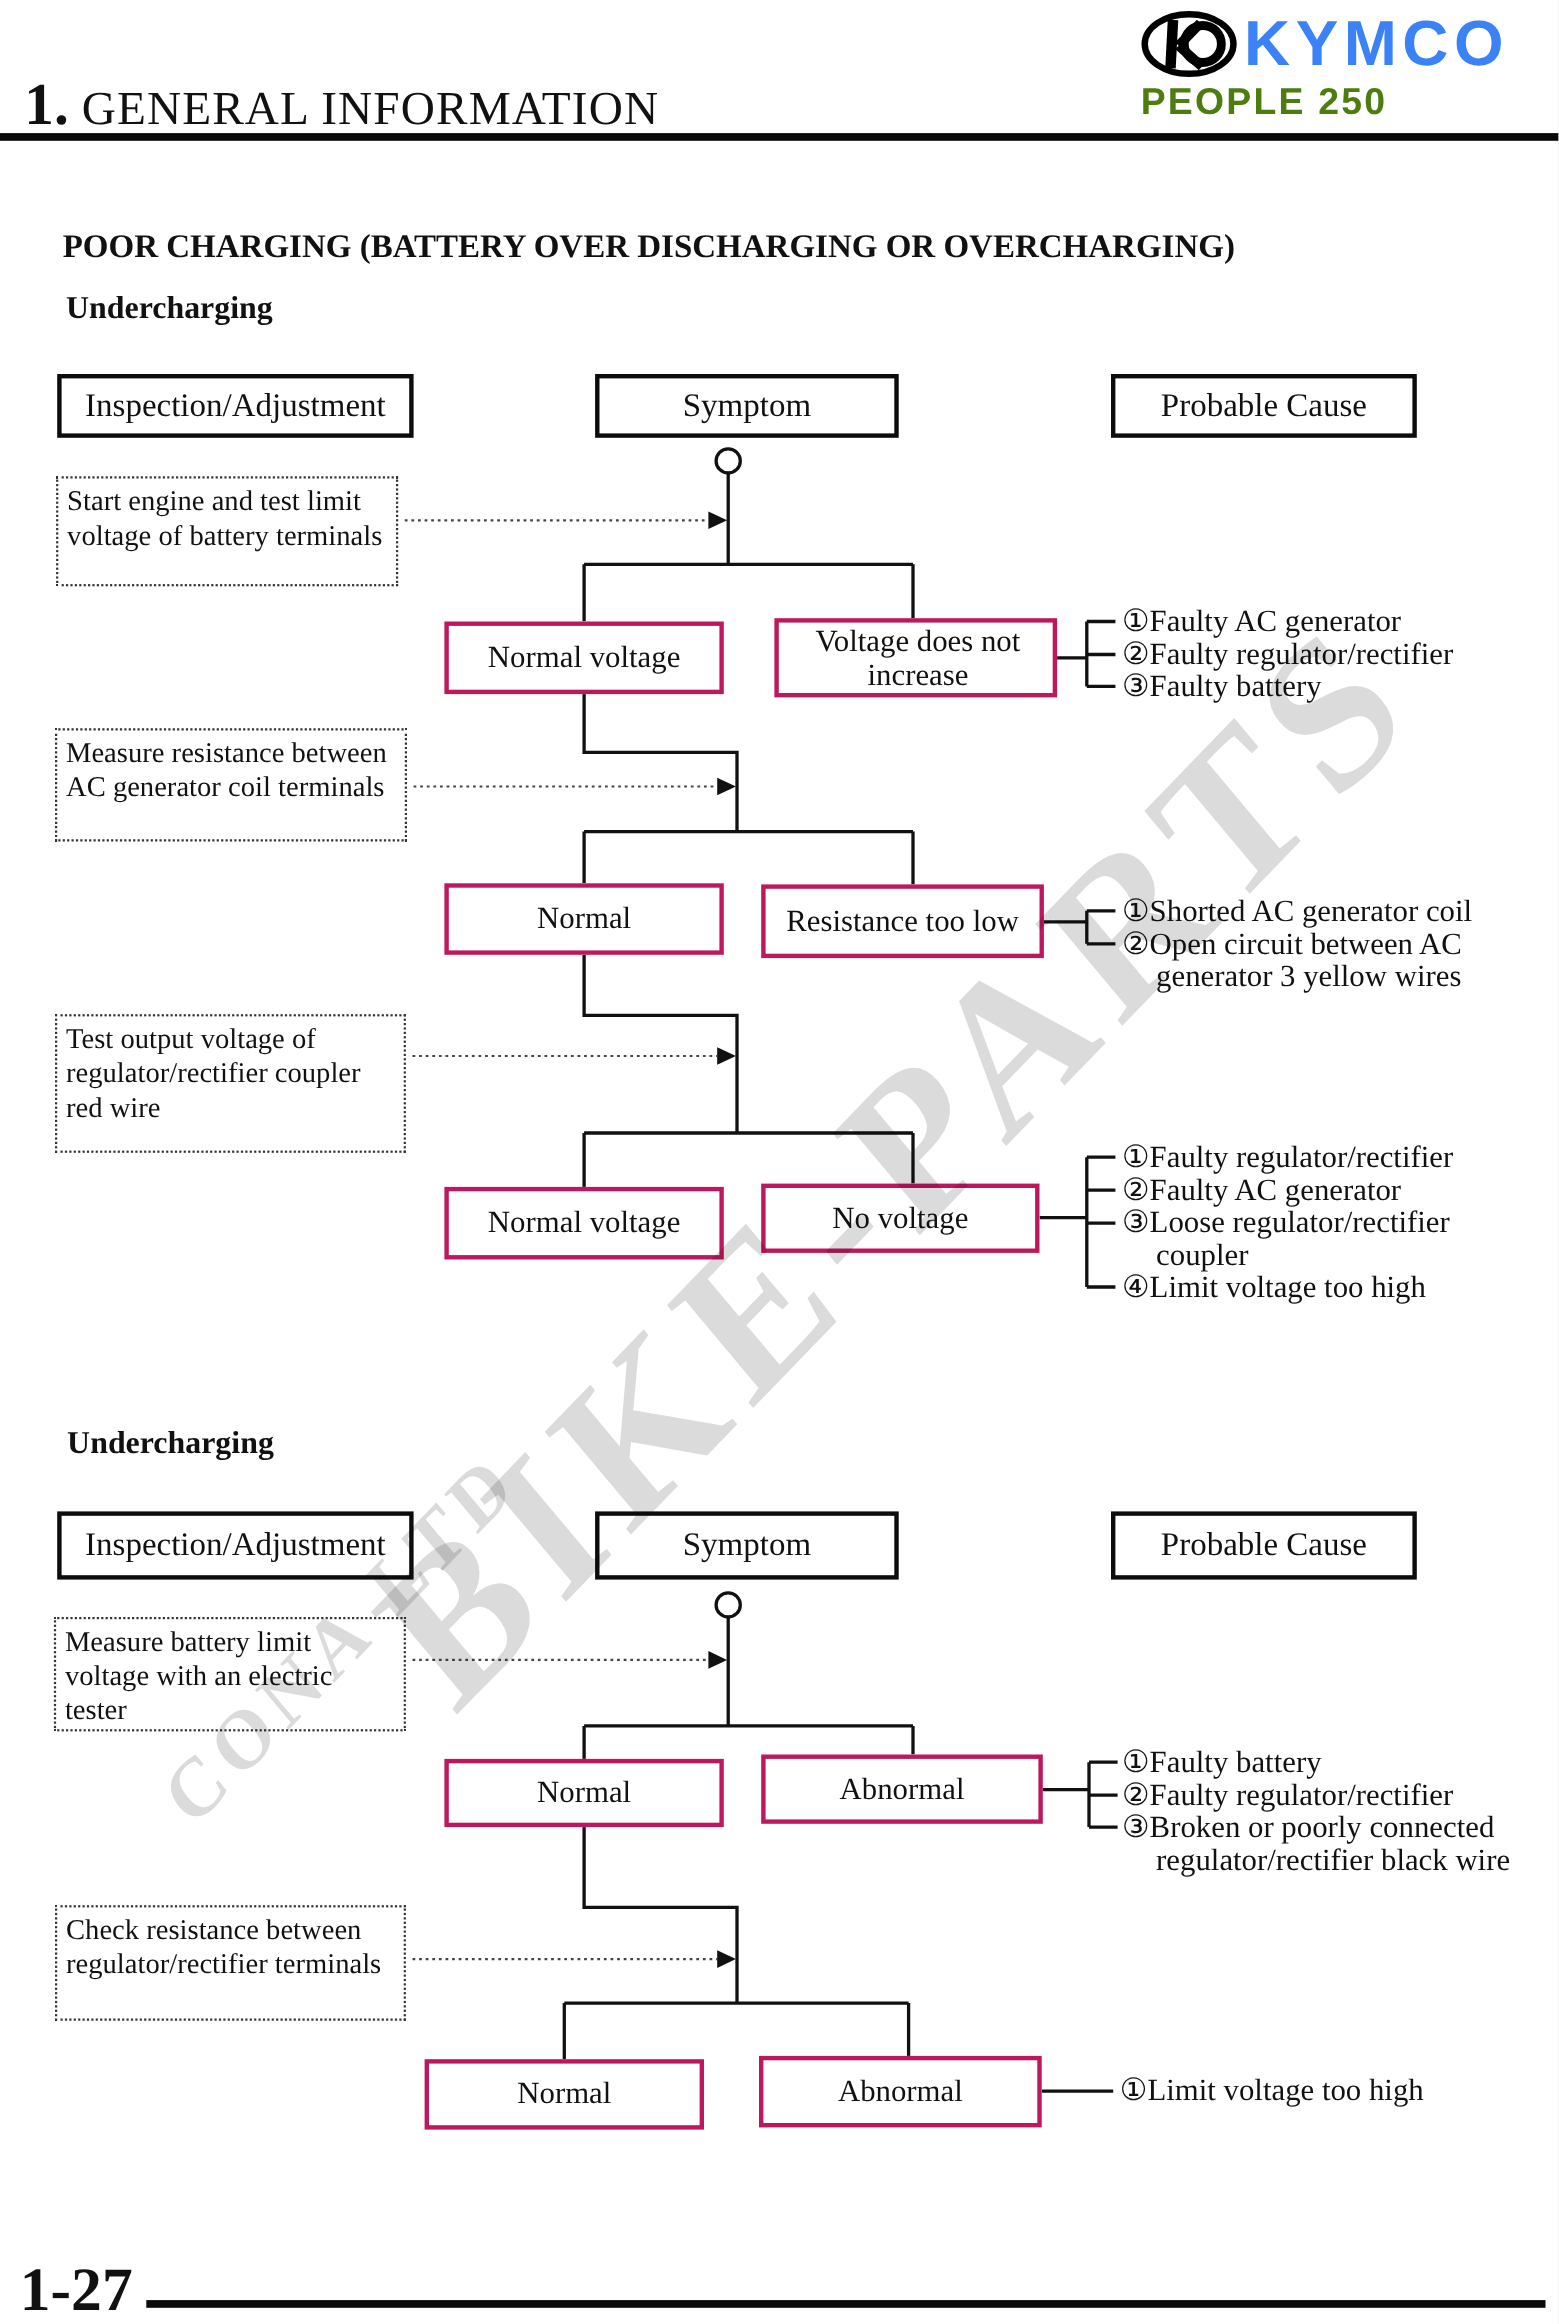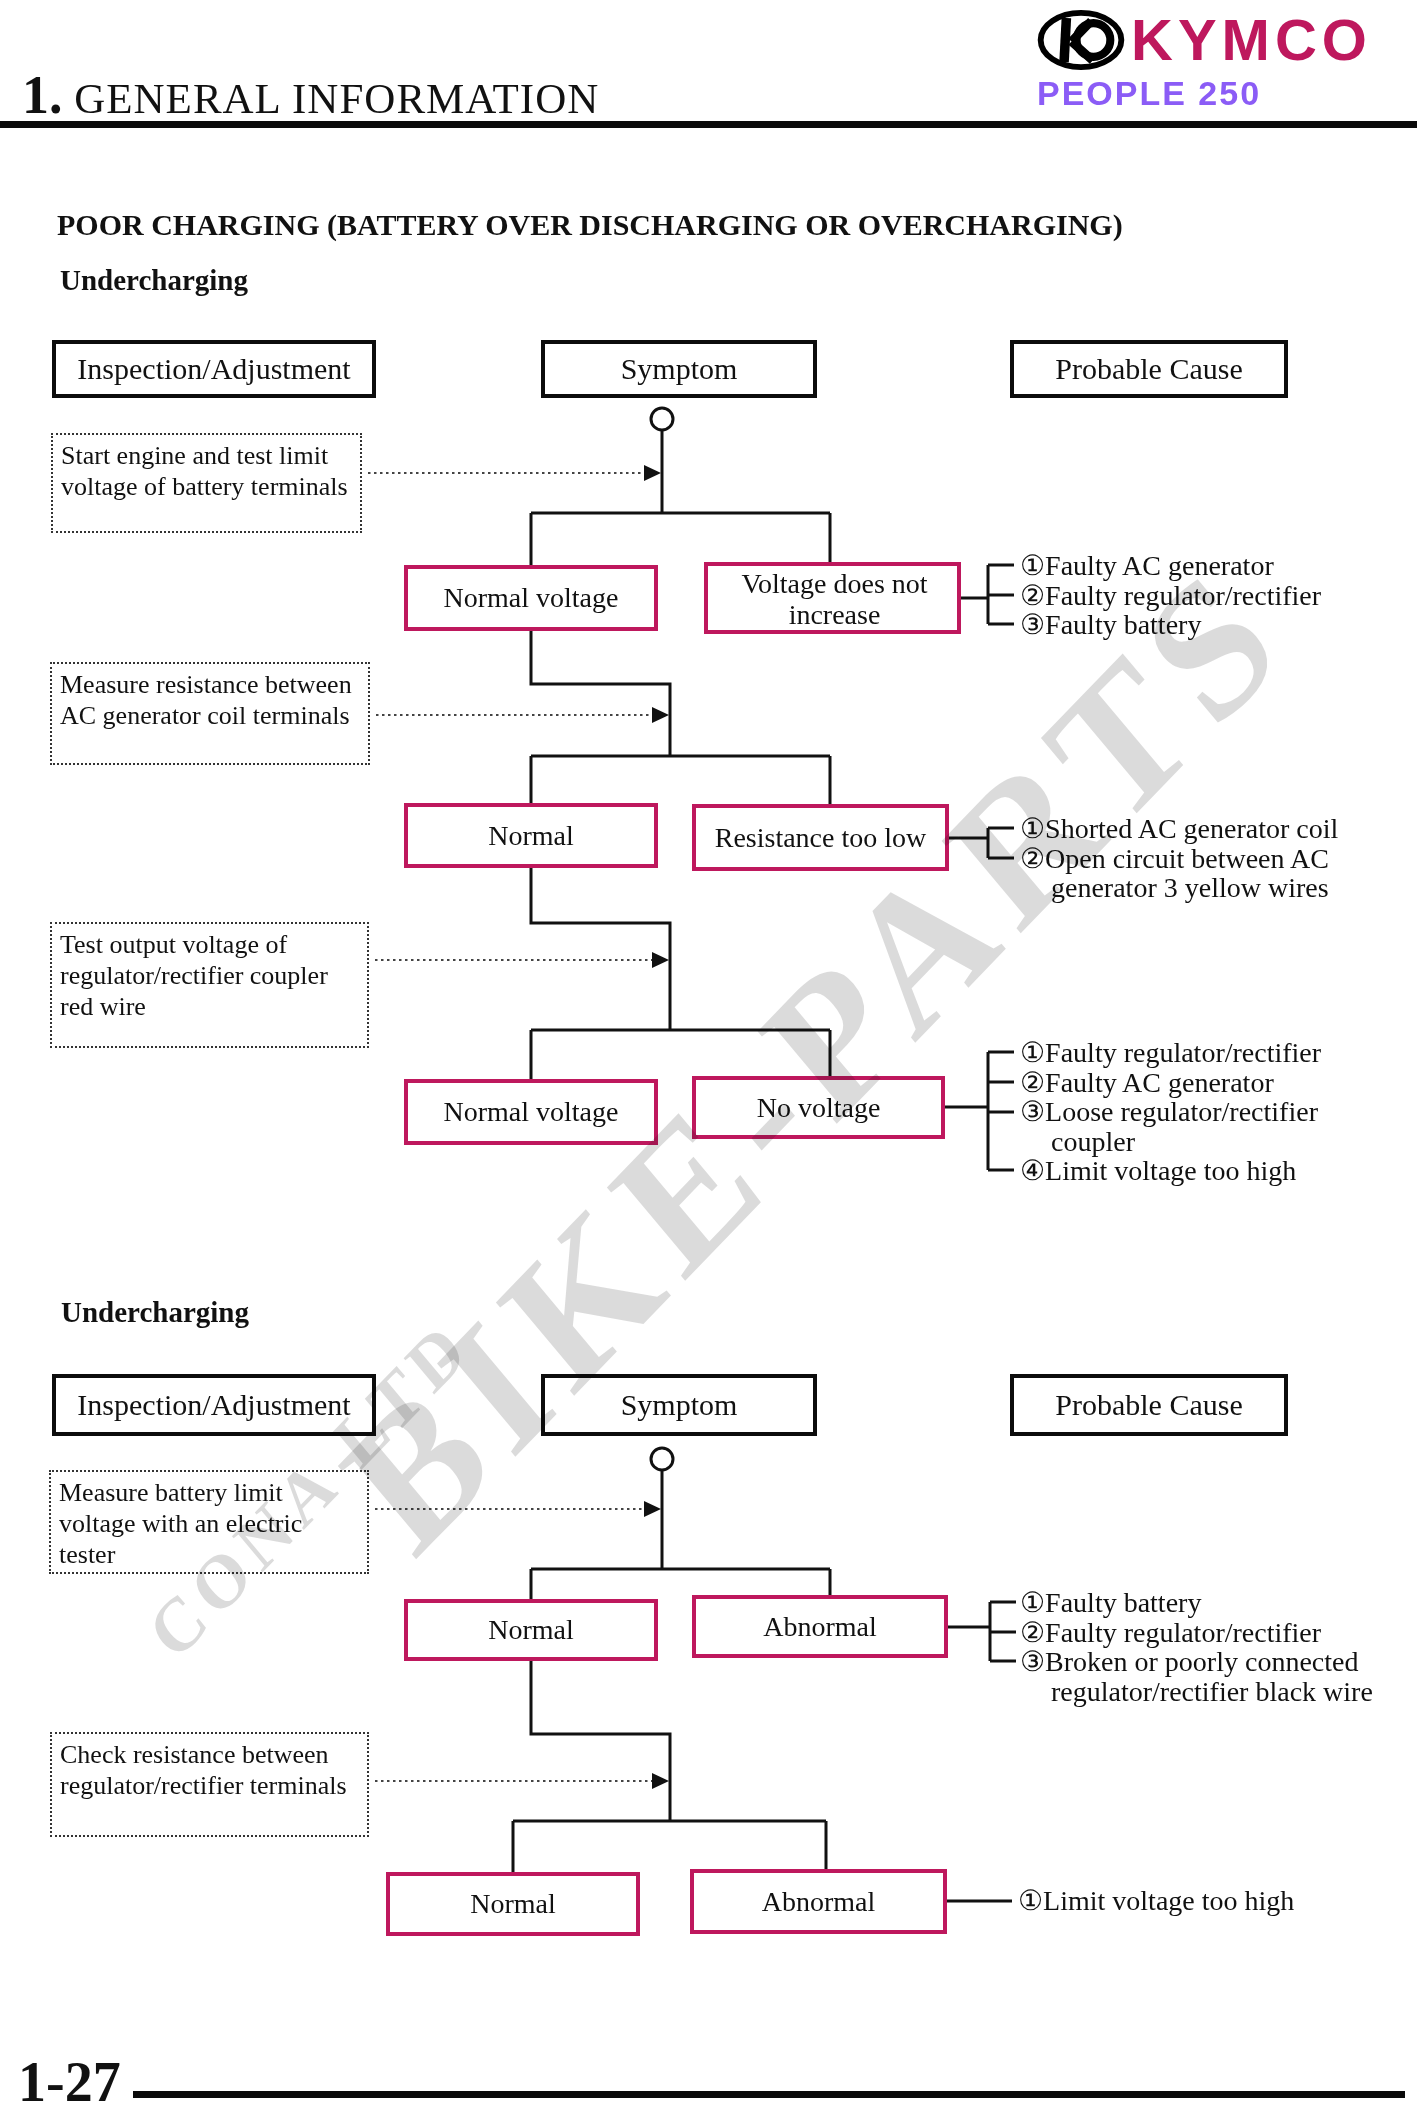--- a/index.html
+++ b/index.html
@@ -7,26 +7,26 @@
     position:relative; width:1417px; height:2113px; margin:0 auto;
     background:#ffffff; overflow:hidden;
     font-family:"Liberation Serif", serif; color:#111;
   }
   
   .brand-row{position:absolute; right:20px; top:6px; width:360px; height:100px;}
   .brand-logo{position:absolute; left:0px; top:2px;}
   .brand-name{
     position:absolute; left:94px; top:0px;
     font-family:"Liberation Sans", sans-serif; font-weight:700;
-    font-size:58px; letter-spacing:5px; color:#be185d;
+    font-size:58px; letter-spacing:5px; color:#3b82f6;
   }
   .model-name{
     position:absolute; left:0px; top:68px;
     font-family:"Liberation Sans", sans-serif; font-weight:700;
-    font-size:34px; letter-spacing:2px; color:#8b5cf6;text-align:center;
+    font-size:34px; letter-spacing:2px; color:#4d7c0f;text-align:center;
   }
   .chapter-title{position:absolute; left:22px; top:64px; white-space:nowrap;}
   .chapter-num{font-weight:700; font-size:54px;}
   .chapter-text{font-weight:400; font-size:43px; letter-spacing:1px;}
   .title-rule{position:absolute; left:0; top:121px; width:1417px; height:7px; background:#0a0a0a;}
   .section-title{
     position:absolute; left:57px; top:208px;
     font-weight:700; font-size:30px; white-space:nowrap;
   }
   .sub-heading{position:absolute; font-weight:700; font-size:29px;}

